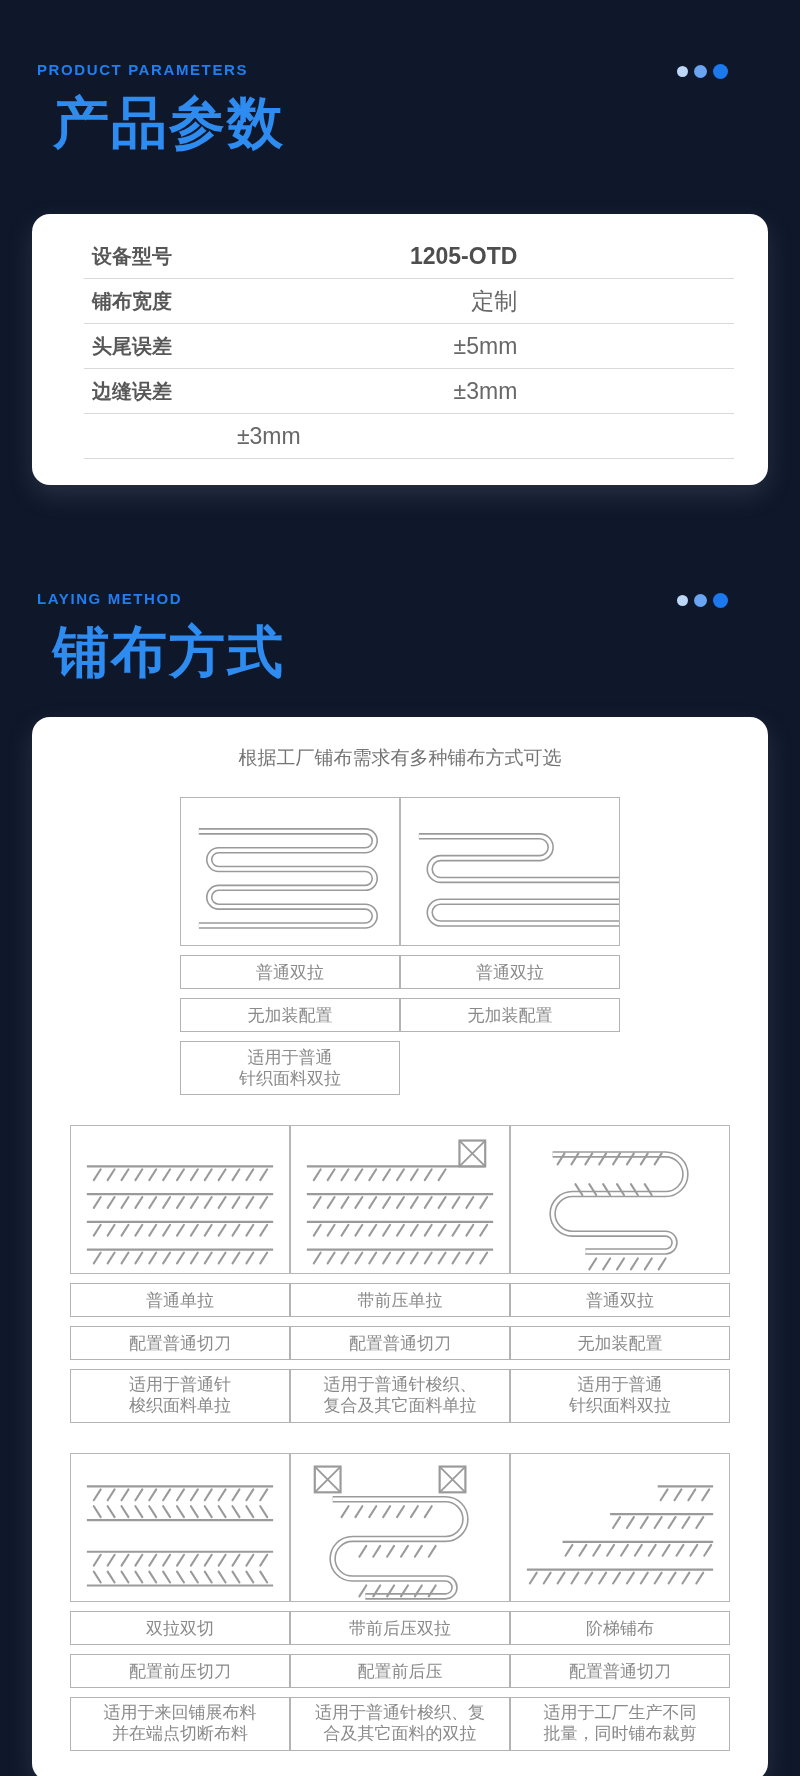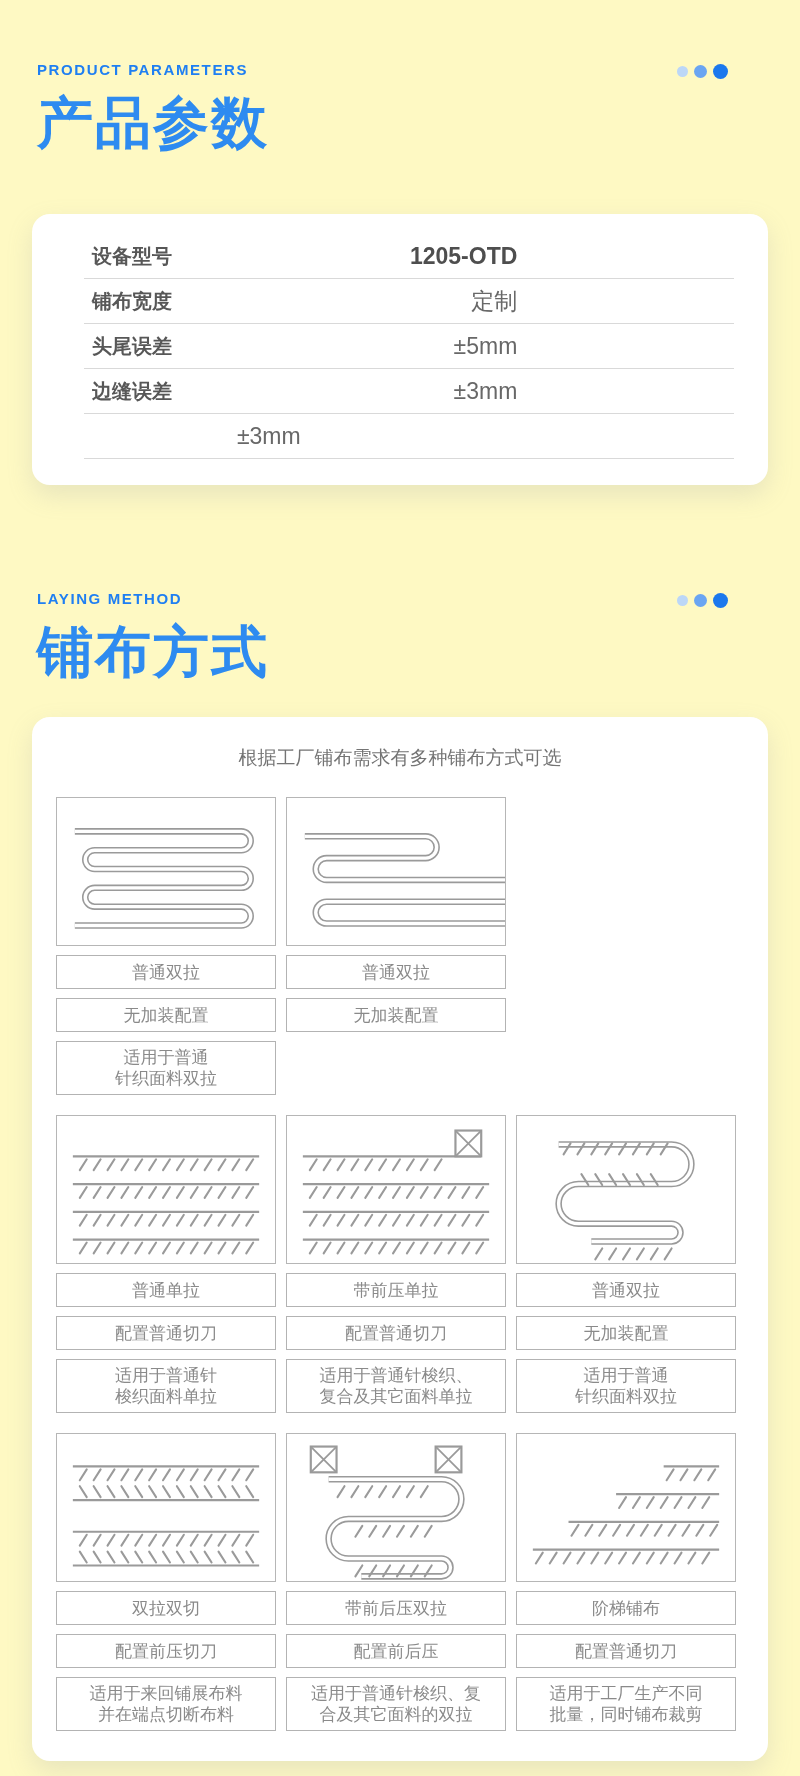--- a/index.html
+++ b/index.html
@@ -1,31 +1,31 @@
 <!DOCTYPE html>
 <html><head>
 <meta charset="utf-8">
 <style>
   html,body{margin:0;padding:0;}
   body{
     width:800px;
     font-family:"Liberation Sans","DejaVu Sans",sans-serif;
     background:#eff1f2;
   }
-  .page{width:800px;height:1776px;position:relative;overflow:hidden;background:#fef9c3;}
+  .page{width:800px;height:1776px;position:relative;overflow:hidden;background:#0f172a;}
 
   
   .sec-head{position:relative;padding-left:37px;}
   .sec-head.first{padding-top:62px;}
   .sec-head.second{margin-top:106px;}
   .eyebrow{
     font-size:15px;font-weight:700;color:#1f7ff2;letter-spacing:1.6px;line-height:16px;
   }
   .big-title{
-    margin:12px 0 0 0;font-size:56px;line-height:66px;font-weight:800;
+    margin:12px 0 0 16px;font-size:56px;line-height:66px;font-weight:800;
     color:#2e8bf0;letter-spacing:2px;
   }
   .dots{position:absolute;right:72px;display:flex;align-items:center;gap:6px;}
   .sec-head.first .dots{top:64px;}
   .sec-head.second .dots{top:2px;}
   .dot{border-radius:50%;display:block;}
   .dot.d1{width:11px;height:11px;background:#bcd7f7;}
   .dot.d2{width:13px;height:13px;background:#6aa5f2;}
   .dot.d3{width:15px;height:15px;background:#1b78ed;}
 
@@ -43,22 +43,22 @@
     height:44px;border-bottom:1px solid #d9d9d9;
   }
   .spec-label{font-weight:700;color:#575757;font-size:20px;padding-left:8px;}
   .spec-value{text-align:right;color:#686868;font-size:23px;}
   .spec-value.v-bold{font-weight:700;color:#4e4e4e;}
 
   
   .card-title{
     text-align:center;font-size:19px;color:#747474;line-height:26px;margin-bottom:26px;
   }
-  .method-row{display:flex;justify-content:flex-start;gap:10px;}
-  .method-row + .method-row{margin-top:20px;}
+  .method-row{display:flex;justify-content:center;}
+  .method-row + .method-row{margin-top:30px;font-family:Liberation Mono, monospace;}
   .method-cell{width:220px;}
   .diagram-box{height:147px;border:1px solid #b6b6b6;background:#fff;}
   .diagram-box svg{display:block;width:100%;height:100%;}
   .tag{
     box-sizing:border-box;height:34px;border:1px solid #b3b3b3;background:#fff;
     display:flex;align-items:center;justify-content:center;
     font-size:17px;color:#8a8a8a;margin-top:9px;text-align:center;
   }
   .tag-usage{height:54px;line-height:21px;white-space:pre-line;}
 

